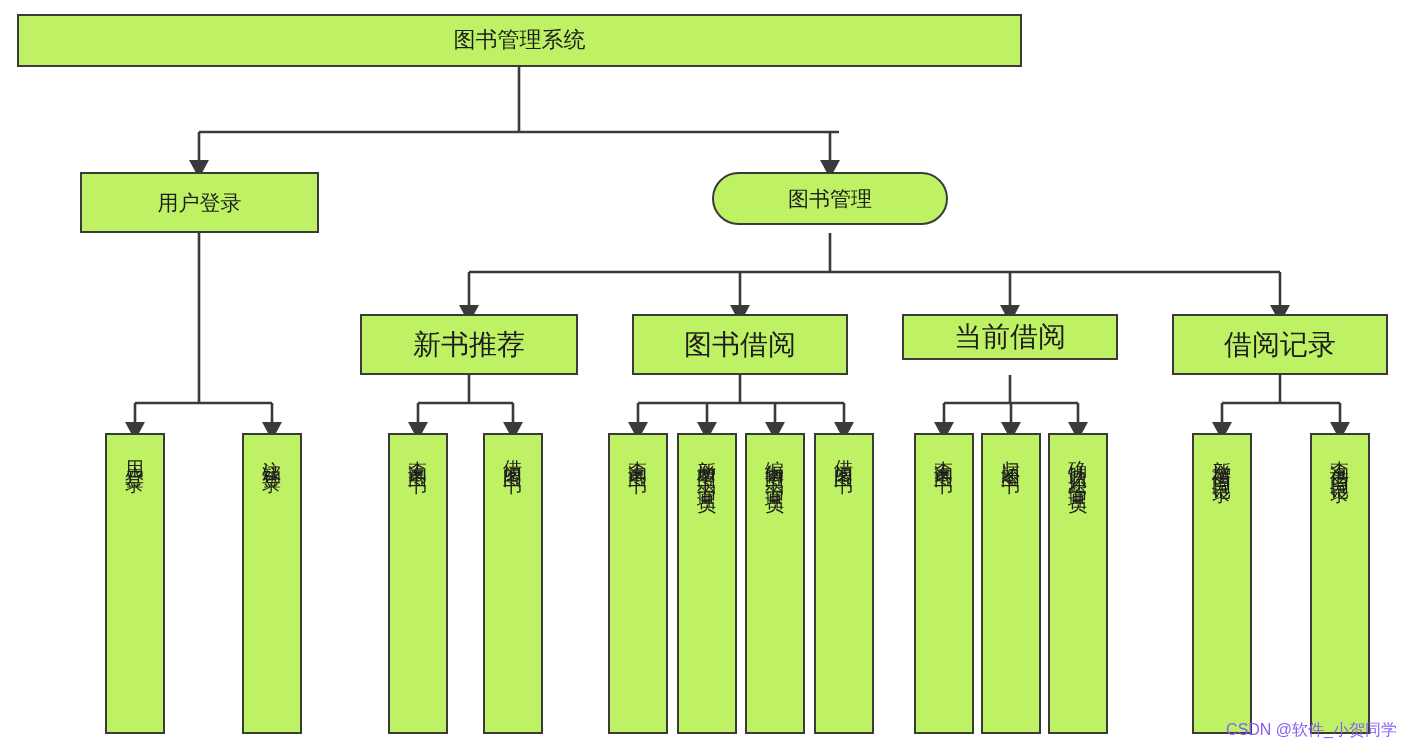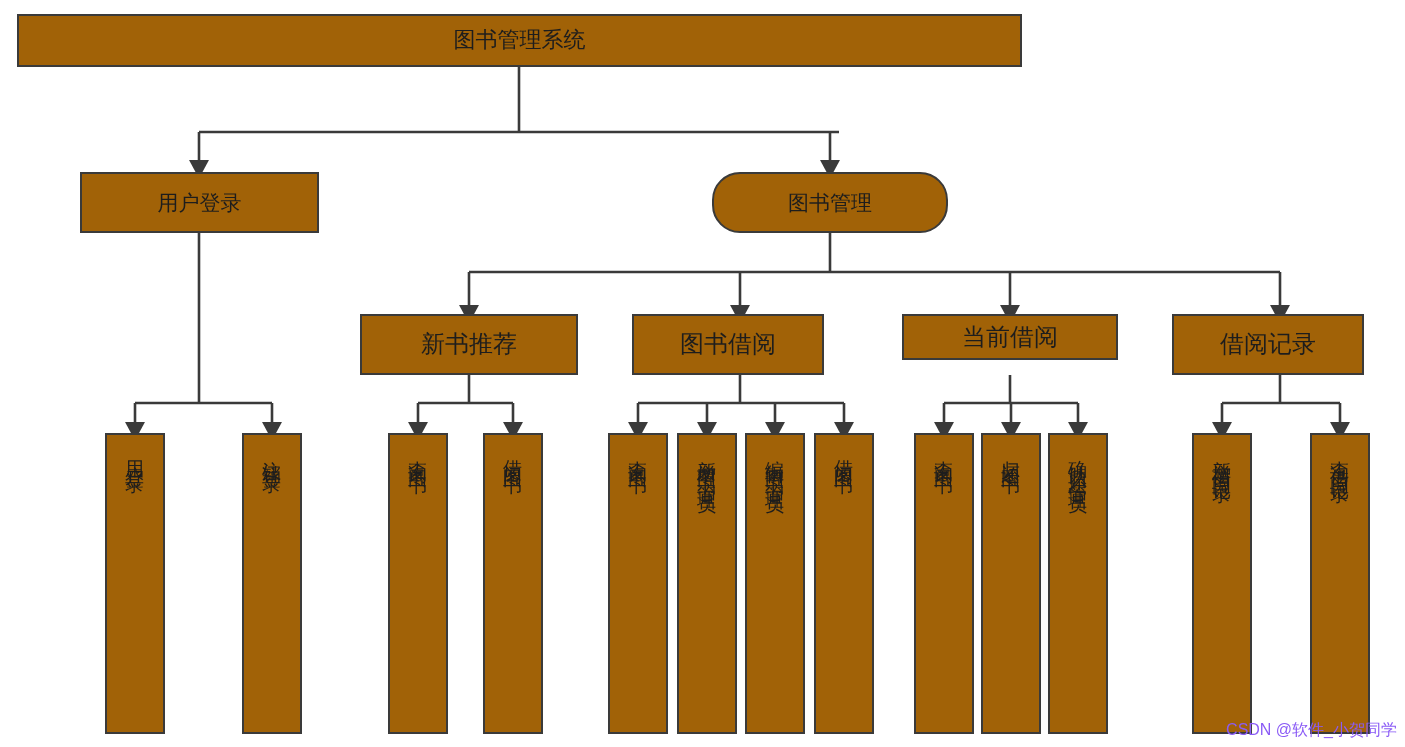--- a/index.html
+++ b/index.html
@@ -21,41 +21,41 @@
     position: absolute;
     left: 0;
     top: 0;
     width: 1405px;
     height: 747px;
   }
   .node {
     position: absolute;
     box-sizing: border-box;
     border: 2.5px solid #3a3a3a;
-    background: #a16207;
+    background: #bef264;
     display: flex;
     align-items: center;
     justify-content: center;
     color: #1d1d1d;
     z-index: 3;
   }
   .node-label {
     display: block;
     text-align: center;
     line-height: 1.12;
     white-space: nowrap;
   }
   .node-root .node-label {
     font-size: 22px;
   }
   .node-l1 .node-label {
     font-size: 21px;
   }
   .node-l2 .node-label {
-    font-size: 24px;
+    font-size: 28px;
   }
   
   .node-leaf {
     align-items: flex-start;
     padding-top: 10px;
   }
   .node-leaf .node-label {
     writing-mode: vertical-rl;
     text-orientation: upright;
     font-size: 19px;
@@ -130,34 +130,34 @@
     </g>
   </svg>
 
   <div class="node node-root" style="left:17px; top:14px; width:1005px; height:53px;">
     <span class="node-label">图书管理系统</span>
   </div>
 
   <div class="node node-l1" style="left:80px; top:172px; width:239px; height:61px;">
     <span class="node-label">用户登录</span>
   </div>
-  <div class="node node-l1" style="left:712px; top:172px; width:236px; height:61px;border-radius:28px;">
+  <div class="node node-l1" style="left:712px; top:172px; width:236px; height:53px;border-radius:28px;">
     <span class="node-label">图书管理</span>
   </div>
 
   <div class="node node-l2" style="left:360px; top:314px; width:218px; height:61px;">
     <span class="node-label">新书推荐</span>
   </div>
-  <div class="node node-l2" style="left:632px; top:314px; width:192px; height:61px;font-family:Liberation Serif, serif;">
+  <div class="node node-l2" style="left:632px; top:314px; width:216px; height:61px;font-family:Liberation Serif, serif;">
     <span class="node-label">图书借阅</span>
   </div>
   <div class="node node-l2" style="left:902px; top:314px; width:216px; height:46px;">
     <span class="node-label">当前借阅</span>
   </div>
-  <div class="node node-l2" style="left:1172px; top:314px; width:192px; height:61px;">
+  <div class="node node-l2" style="left:1172px; top:314px; width:216px; height:61px;">
     <span class="node-label">借阅记录</span>
   </div>
 
   <div class="node node-leaf" style="left:105px; top:433px; width:60px; height:301px;">
     <span class="node-label">用户登录</span>
   </div>
   <div class="node node-leaf" style="left:242px; top:433px; width:60px; height:301px;">
     <span class="node-label">注销登录</span>
   </div>
 

